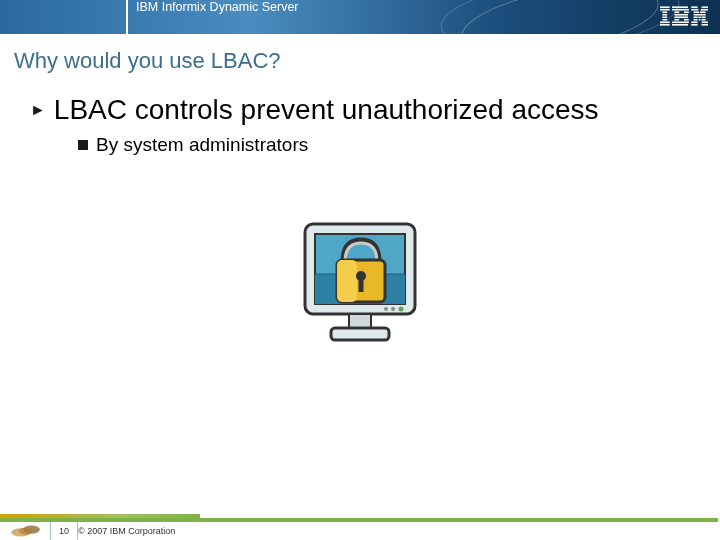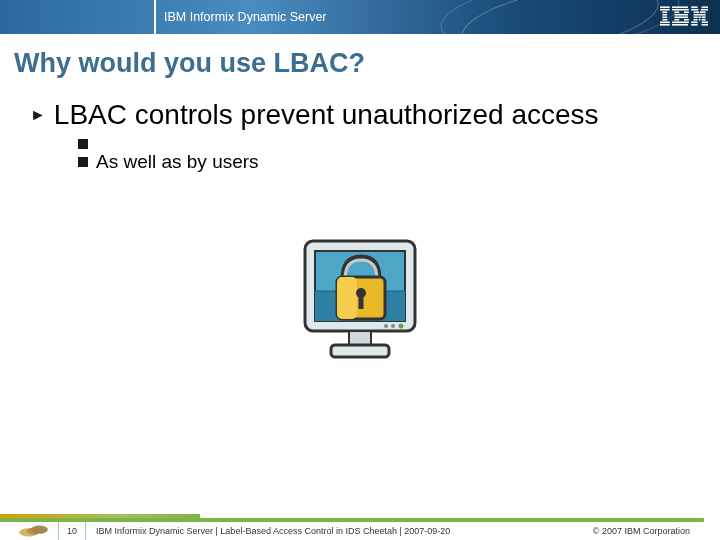--- a/index.html
+++ b/index.html
@@ -9,22 +9,21 @@
     background: white;
     font-family: Arial, Helvetica, sans-serif;
     position: relative;
     overflow: hidden;
   }
   .header {
     height: 34px;
     background: linear-gradient(to right, #2a6a9e 0%, #4a8cc0 35%, #1a4d7a 70%, #0d3050 100%);
     position: relative;
     display: flex;
-    align-items: center;
-    padding-left: 28px;
+    align-items: flex-start;
   }
   .header-divider {
     width: 2px;
     height: 100%;
     background: white;
     margin-left: 126px;
   }
   .header-title {
     color: white;
     font-size: 12.5px;
@@ -54,22 +53,22 @@
   }
   .ibm-logo {
     position: absolute;
     right: 12px;
     top: 6px;
     width: 48px;
     height: 20px;
   }
   .slide-title {
     color: #3b6e8f;
-    font-size: 27px;
-    font-weight: bold;
+    font-size: 22px;
+    font-weight: normal;
     margin: 14px 0 0 14px;
   }
   .content {
     margin: 20px 0 0 30px;
   }
   .bullet-row {
     display: flex;
     align-items: center;
     gap: 8px;
     margin-bottom: 8px;
@@ -103,29 +102,28 @@
   }
   .image-area {
     display: flex;
     justify-content: center;
     margin-top: 50px;
   }
   .footer {
     position: absolute;
     bottom: 0;
     left: 0;
-    right: 16px;
+    right: 2px;
     height: 22px;
     background: white;
     border-top: 4px solid #7fb347;
     display: flex;
     align-items: center;
     font-size: 9px;
     color: #333;
-    padding-left: 8px;
   }
   .footer-grad {
     position: absolute;
     bottom: 22px;
     left: 0;
     width: 200px;
     height: 4px;
     background: linear-gradient(to right, #d4a000 0%, #a0c060 60%, #7fb347 100%);
     z-index: 2;
   }
@@ -210,24 +208,21 @@
 <h1 class="slide-title">Why would you use LBAC?</h1>
 
 <div class="content">
   <div class="bullet-row">
     <span class="arrow-bullet">►</span>
     <span class="bullet-text-main">LBAC controls prevent unauthorized access</span>
   </div>
   <div class="sub-bullets">
     <div class="bullet-row">
       <span class="square-bullet"></span>
-    </div>
-    <div class="bullet-row">
-      <span class="square-bullet"></span>
-      <span class="bullet-text-sub">As well as by users</span>
+      <span class="bullet-text-sub">By system administrators</span>
     </div>
   </div>
 </div>
 
 <div class="image-area">
   <svg width="150" height="150" viewBox="0 0 150 150" aria-label="monitor-with-padlock-icon">
 
     <rect x="20" y="18" width="110" height="90" rx="8" fill="#dfe8ea" stroke="#333" stroke-width="3"></rect>
 
     <rect x="30" y="28" width="90" height="70" fill="#4fa7c7" stroke="#333" stroke-width="2"></rect>
@@ -255,15 +250,14 @@
 <div class="footer-grad"></div>
 <div class="footer">
   <div class="footer-logo-box">
     <svg width="36" height="14" viewBox="0 0 50 20">
       <ellipse cx="15" cy="12" rx="14" ry="6" fill="#d2b16a"></ellipse>
       <ellipse cx="30" cy="8" rx="12" ry="6" fill="#8a6a3a" opacity="0.8"></ellipse>
       <ellipse cx="22" cy="10" rx="10" ry="5" fill="#b08040" opacity="0.7"></ellipse>
     </svg>
   </div>
   <div class="page-num-box">10</div>
-  <div class="footer-text">IBM Informix Dynamic Server  |  Label-Based Access Control in IDS Cheetah | 2007-09-20</div>
   <div class="copyright">© 2007 IBM Corporation</div>
 </div>
 
 </body></html>

